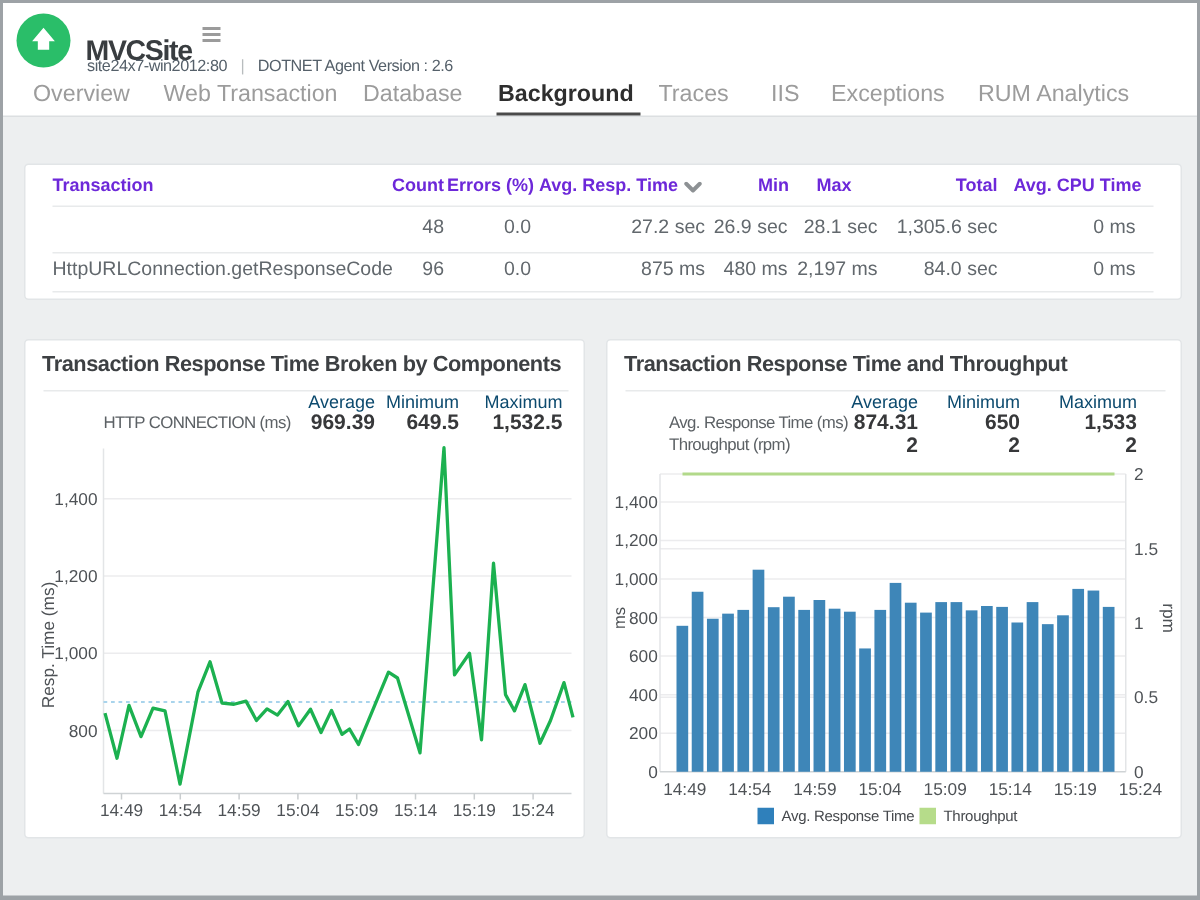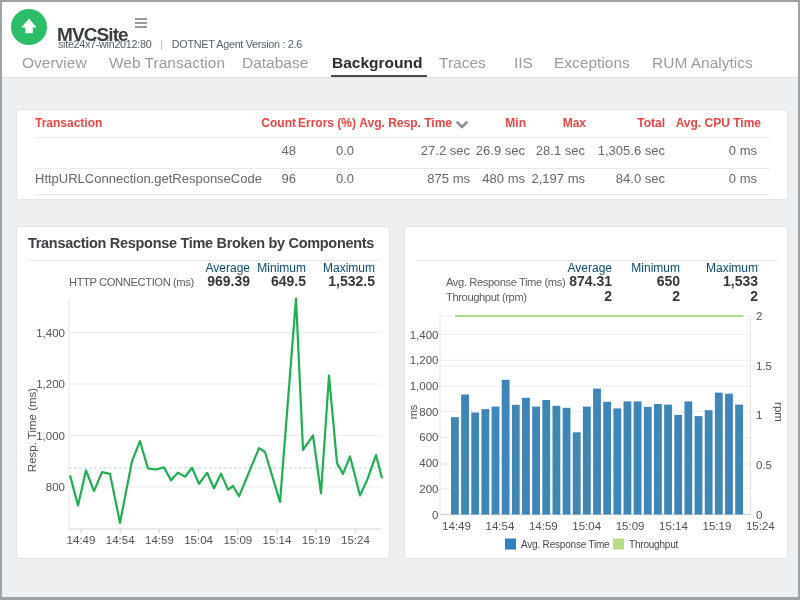--- a/index.html
+++ b/index.html
@@ -15,21 +15,21 @@
 .hbar { left:133px; width:12px; height:2px; background:#9b9b9b; }
 #subline { left:56px; top:36px; font-size:10.8px; color:#55606a; letter-spacing:-0.3px; }
 #subline .sep { color:#b8bcbe; margin:0 9px; }
 .tab { top:52px; font-size:15.5px; color:#9c9c9c; white-space:nowrap; }
 .tab.active { font-weight:bold; }
 .tab.active { color:#2e2e2e; }
 #tabline { left:329px; top:73px; width:96px; height:2px; background:#4a4a4a; }
 .card { position:absolute; background:#fff; border:1px solid #e2e5e7; border-radius:3px; }
 #tablecard { left:14px; top:107px; width:772px; height:91px; }
 .hl { position:absolute; height:1px; background:#e8eaeb; left:18px; right:18px; }
-.th { position:absolute; font-size:12px; font-weight:bold; color:#ef4444; top:6px; white-space:nowrap; }
+.th { position:absolute; font-size:12px; font-weight:bold; color:#6d28d9; top:6px; white-space:nowrap; }
 .td { position:absolute; font-size:13px; color:#62686d; white-space:nowrap; }
 .r { text-align:right; }
 .ctitle { position:absolute; left:11px; top:8px; font-size:14.5px; font-weight:bold; color:#3d4043; white-space:nowrap; letter-spacing:-0.3px; }
 .csep { position:absolute; left:12px; top:33px; height:1px; background:#e8eaeb; }
 #leftcard { left:14px; top:224px; width:374px; height:333px; }
 #rightcard { left:402px; top:224px; width:384px; height:333px; }
 .sh { position:absolute; font-size:12px; color:#0c4a6e; top:34px; white-space:nowrap; }
 .sv { position:absolute; font-size:14px; font-weight:bold; color:#37383a; top:46px; }
 .sl { position:absolute; font-size:11.2px; color:#5c6165; white-space:nowrap; letter-spacing:-0.4px; }
 svg text { font-family:"Liberation Sans", sans-serif; }
@@ -61,21 +61,21 @@
 
   <div class="card" id="tablecard">
     <div class="th" style="left:18px;">Transaction</div>
     <div class="th r" style="right:491px; width:80px;">Count</div>
     <div class="th r" style="right:431px; width:80px;">Errors (%)</div>
     <div class="th r" style="right:335px; width:120px;padding-left:27px;">Avg. Resp. Time</div>
     <svg class="abs" style="right:319px; top:11px;" width="12" height="8" viewBox="0 0 12 8">
         <path d="M1.5 1.5 L6 6 L10.5 1.5" stroke="#8d9194" stroke-width="2.6" fill="none" stroke-linecap="round" stroke-linejoin="round"></path>
       </svg>
     <div class="th r" style="right:261px; width:60px;">Min</div>
-    <div class="th r" style="right:201px; width:60px;">Max</div>
+    <div class="th r" style="right:201px; width:60px;text-align:center;">Max</div>
     <div class="th r" style="right:122px; width:80px;">Total</div>
     <div class="th r" style="right:26px; width:110px;">Avg. CPU Time</div>
     <div class="hl" style="top:27px;"></div>
     <div class="td r" style="right:491px; width:80px; top:33px;">48</div>
     <div class="td r" style="right:433px; width:80px; top:33px;">0.0</div>
     <div class="td r" style="right:317px; width:90px; top:33px;">27.2 sec</div>
     <div class="td r" style="right:262px; width:70px; top:33px;">26.9 sec</div>
     <div class="td r" style="right:202px; width:70px; top:33px;">28.1 sec</div>
     <div class="td r" style="right:122px; width:90px; top:33px;">1,305.6 sec</div>
     <div class="td r" style="right:30px; width:70px; top:33px;">0 ms</div>
@@ -136,20 +136,21 @@
         <text x="299.2" y="317">15:19</text>
           <text x="338.4" y="317">15:24</text>
       </g>
       <text x="19" y="203" font-size="11.5" fill="#4e5256" text-anchor="middle" transform="rotate(-90 19 203)">Resp. Time (ms)</text>
       <line x1="52" y1="241" x2="364" y2="241" stroke="#a9d4ec" stroke-width="1.2" stroke-dasharray="2.5,2.5"></line>
       <polyline fill="none" stroke="#1cb150" stroke-width="2.2" stroke-linejoin="round" points="53,248.4 61,278.5 69,243.3 77,264.1 85,245.1 93,246.9 103,295.8 115,234.2 123,214.2 131,241.7 139,242.5 147,240.4 154,253.3 161,245.6 168,249.7 175,240.7 182,256.9 190,245.8 197,261.3 204,246.6 211,262.6 216,259.0 222,269.3 242,221.1 248,225.0 263,274.9 279,71.5 286,222.9 296,208.5 304,266.2 312,148.5 320,236.1 326,246.9 333,229.4 343,268.5 350,253.3 359,228.1 365,251.2"></polyline>
     </svg>
   </div>
 
   <div class="card" id="rightcard">
+    <div class="ctitle">Transaction Response Time and Throughput</div>
     <div class="csep" style="width:360px;"></div>
     <div class="sh r" style="left:141px; width:66px;">Average</div>
     <div class="sh r" style="left:213px; width:62px;">Minimum</div>
     <div class="sh r" style="left:286px; width:67px;">Maximum</div>
     <div class="sl" style="left:41px; top:49px;">Avg. Response Time (ms)</div>
     <div class="sv r" style="left:141px; width:66px;">874.31</div>
     <div class="sv r" style="left:213px; width:62px;">650</div>
     <div class="sv r" style="left:286px; width:67px;">1,533</div>
     <div class="sl" style="left:41px; top:64px;">Throughput (rpm)</div>
     <div class="sv r" style="left:141px; width:66px; top:61px;">2</div>

